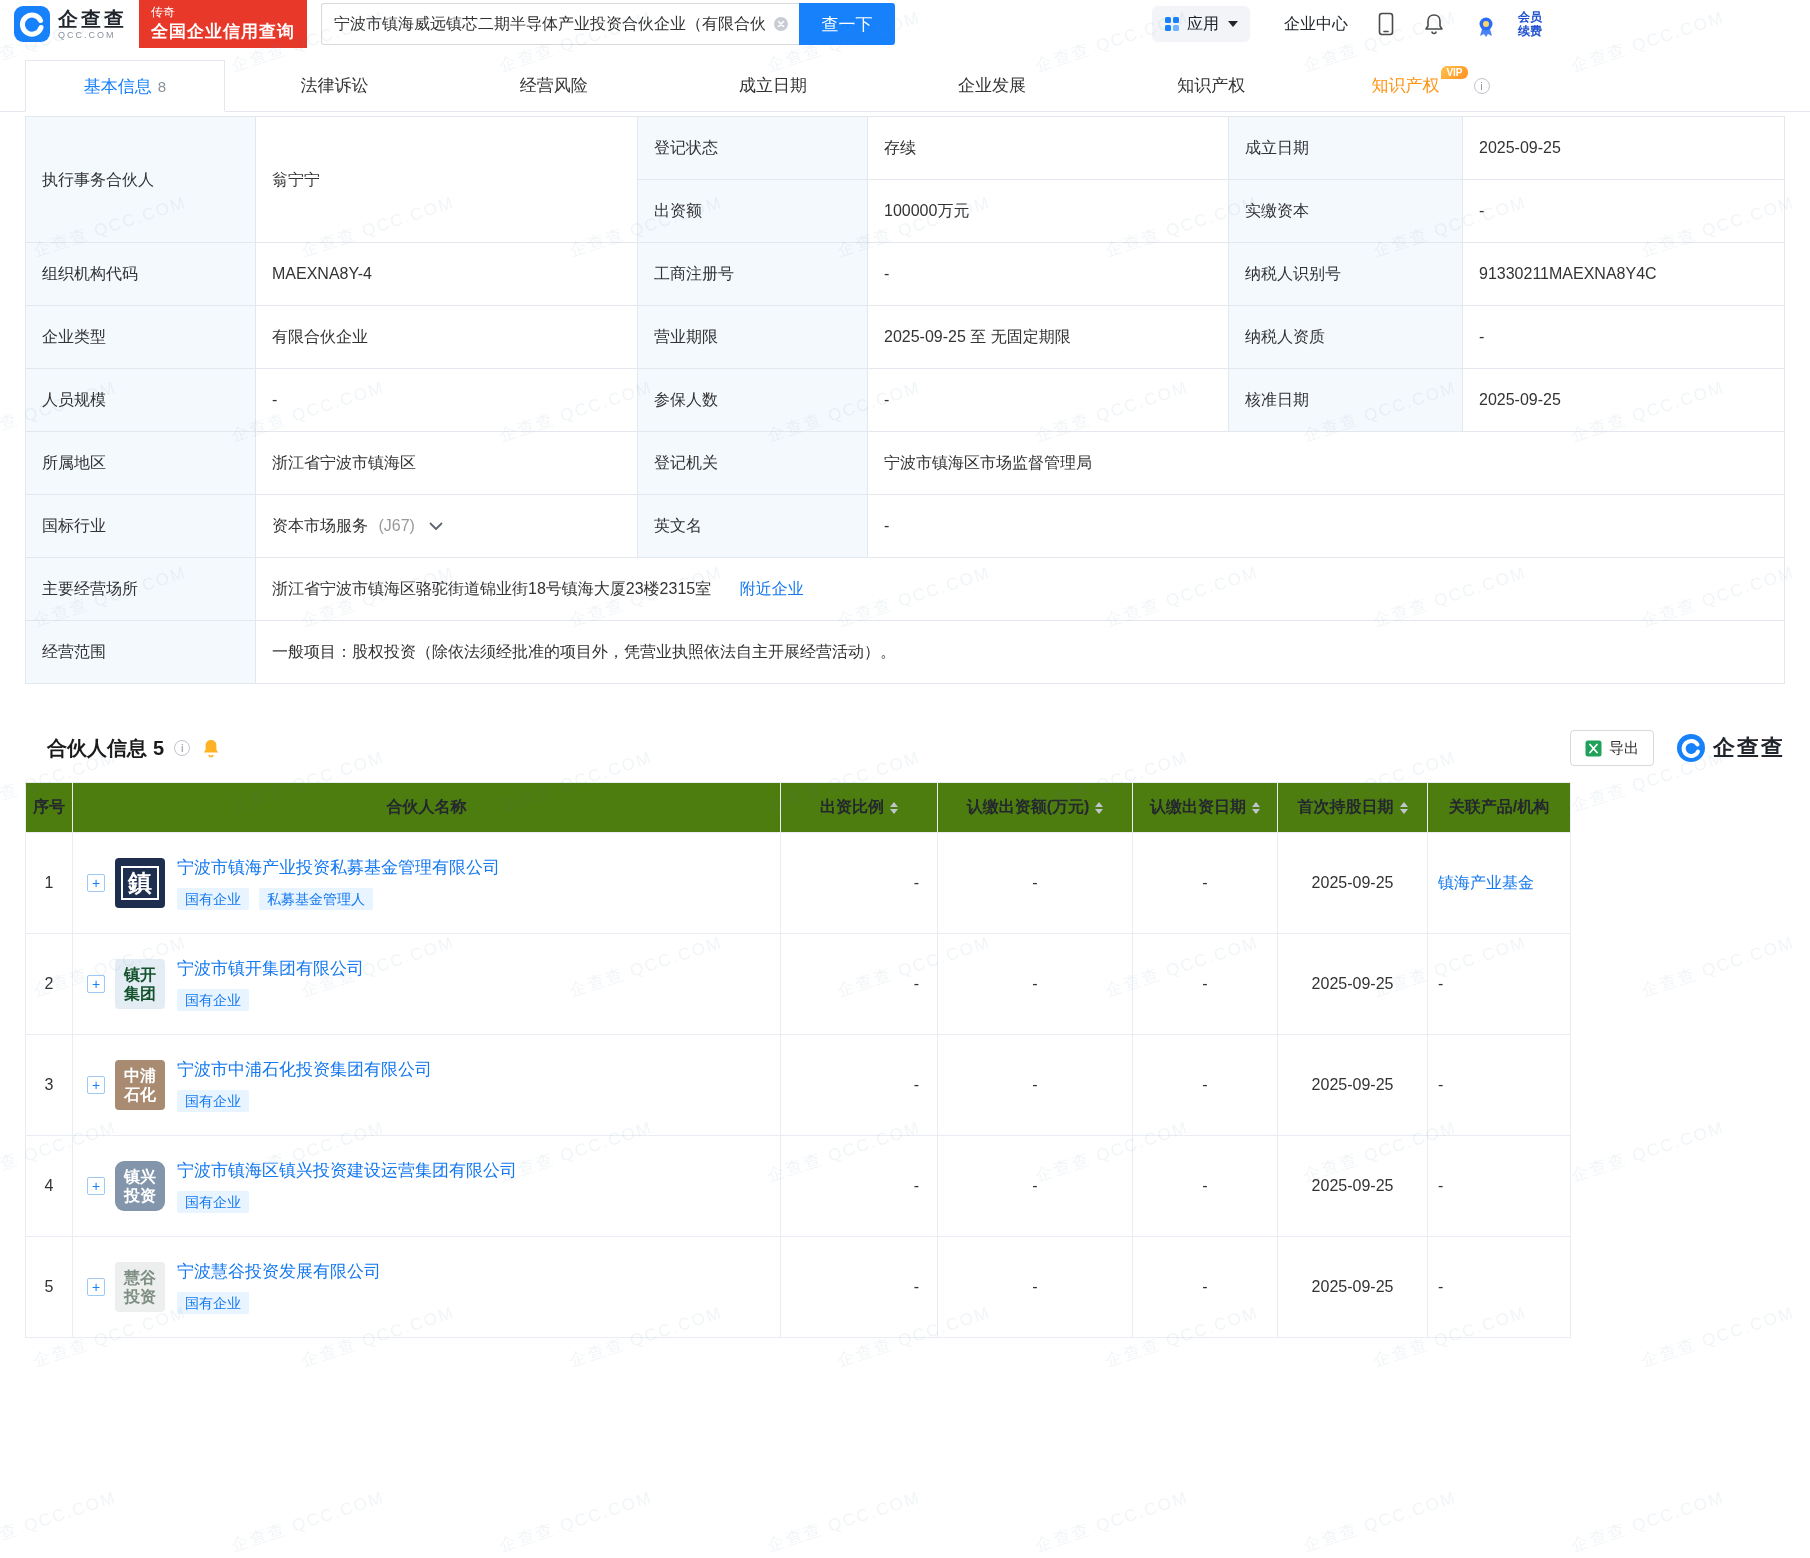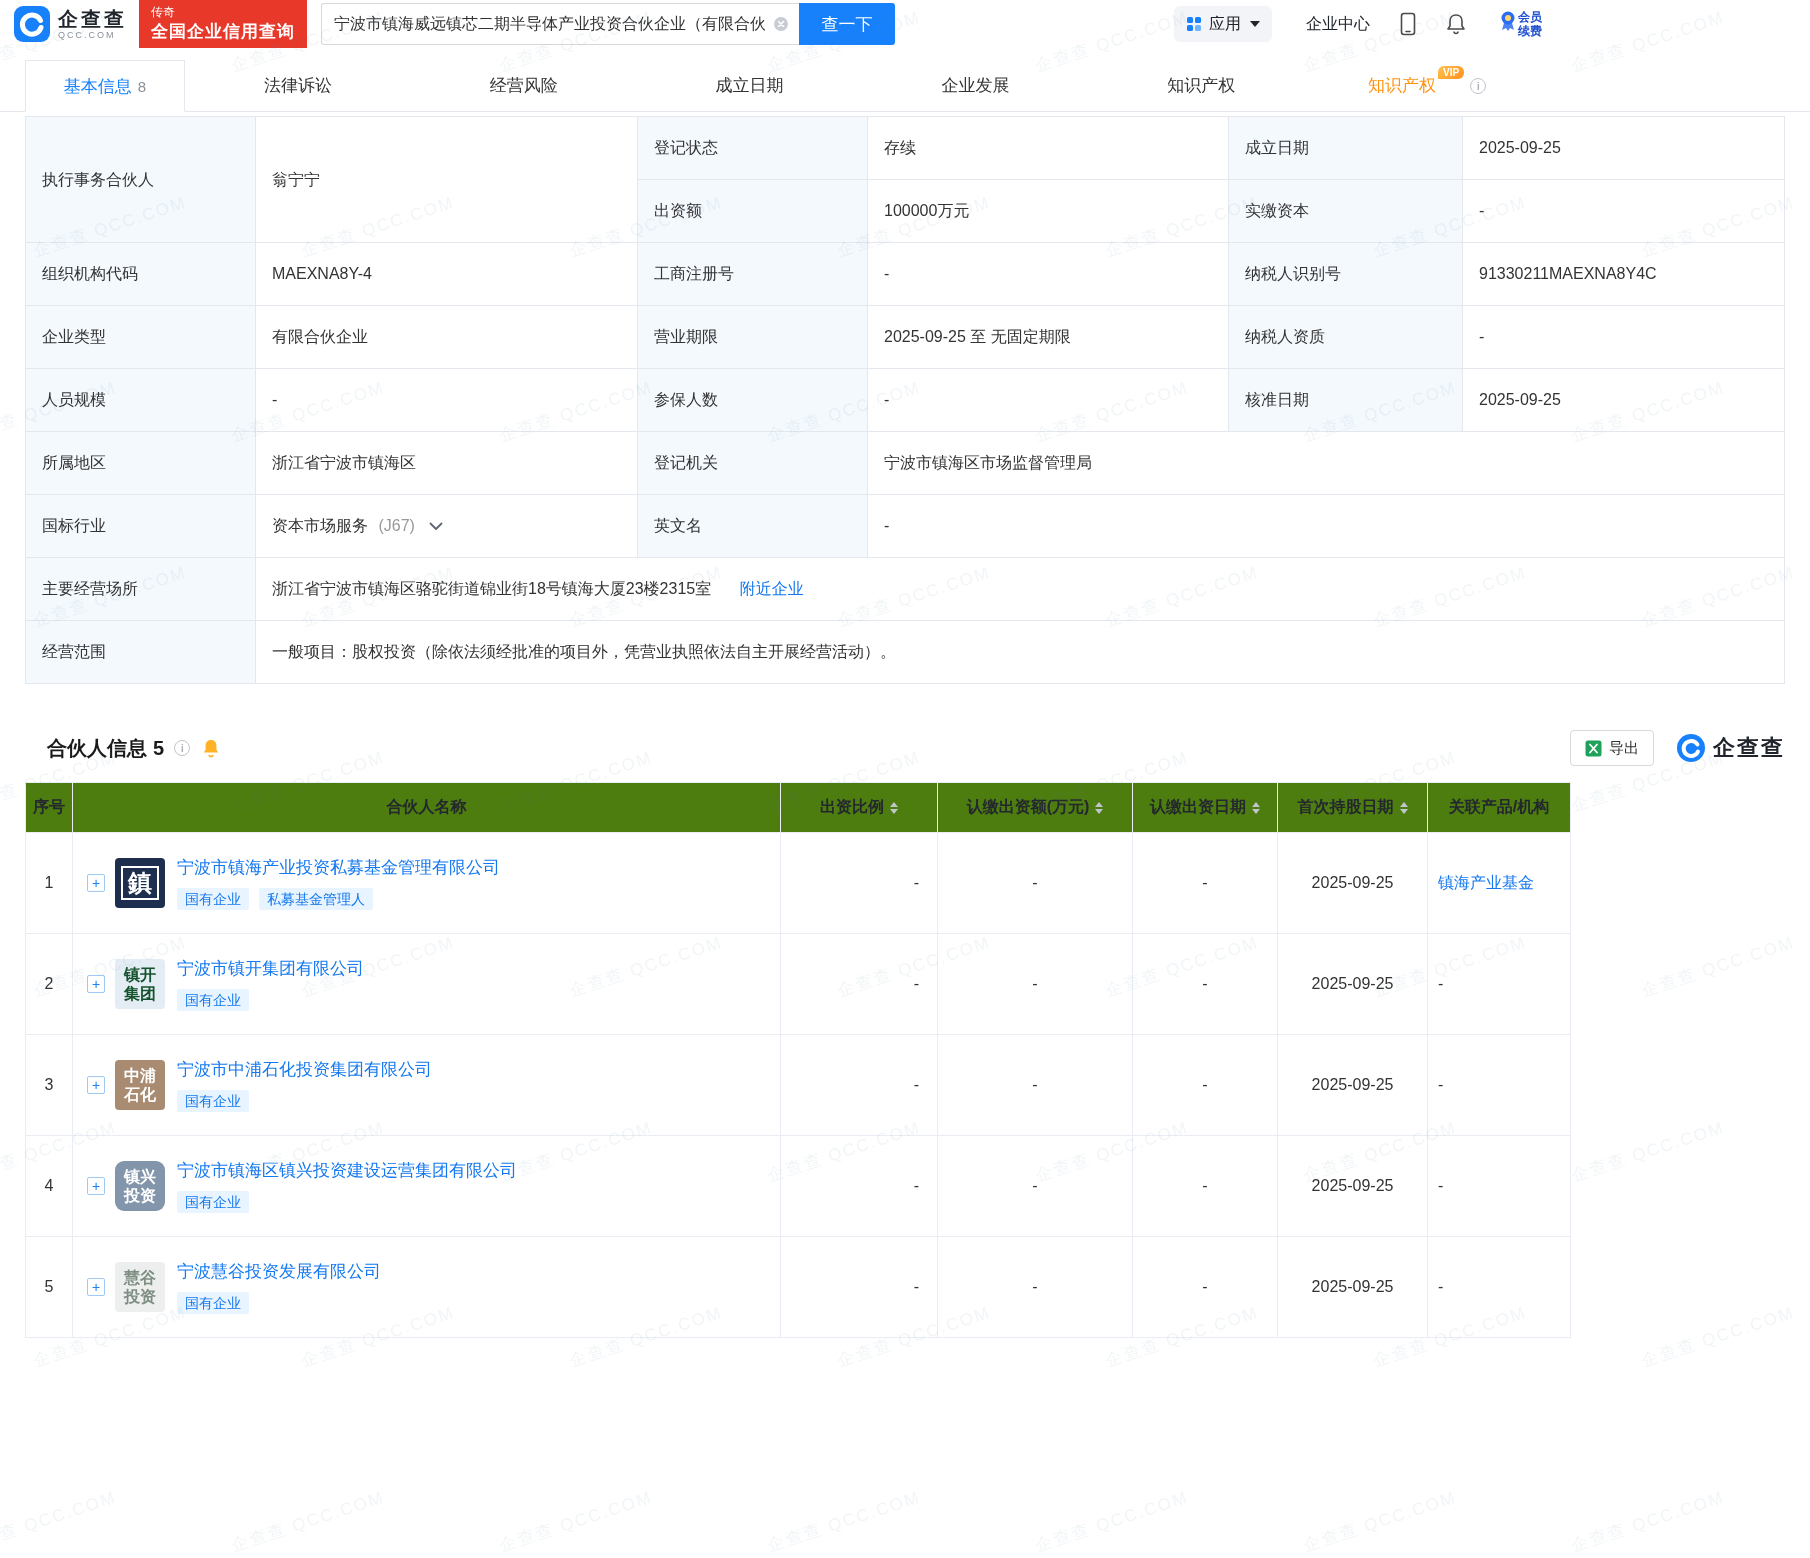--- a/index.html
+++ b/index.html
@@ -21,27 +21,27 @@
   .search-wrap { display:flex; margin-left:14px; }
   .search-input { width:478px; height:42px; border:1px solid #d9d9d9; border-right:none; border-radius:3px 0 0 3px; display:flex; align-items:center; padding:0 10px 0 12px; background:#fff; }
   .search-input input { border:none; outline:none; flex:1; font-size:16px; color:#333; font-family:inherit; background:transparent; min-width:0; }
   .clear-btn { flex:none; margin-left:8px; cursor:pointer; display:flex; }
   .search-btn { width:96px; height:42px; background:#1781fc; color:#fff; font-size:17px; border:none; border-radius:0 3px 3px 0; cursor:pointer; font-family:inherit; }
   .top-right { margin-left:auto; display:flex; align-items:center; padding-right:268px; }
   .apps-btn { display:flex; align-items:center; gap:7px; background:#f2f4f7; border-radius:6px; height:36px; padding:0 12px; cursor:pointer; font-size:16px; color:#20242b; }
   .caret { width:0; height:0; border-left:5px solid transparent; border-right:5px solid transparent; border-top:6px solid #20242b; margin-left:2px; }
   .ent-center { margin-left:34px; font-size:16px; color:#20242b; cursor:pointer; }
   .icon-btn { margin-left:30px; cursor:pointer; display:flex; }
-  .member { margin-left:32px; display:flex; align-items:flex-start; gap:0; cursor:pointer; }
+  .member { margin-left:32px; display:flex; align-items:flex-end; gap:22px; cursor:pointer; }
   .member-text { font-size:12px; color:#1e4fd0; line-height:14px; font-weight:600; }
 
   
   .tabs { display:flex; align-items:stretch; height:52px; margin-top:12px; border-bottom:1px solid #e4e7ed; padding-left:25px; padding-right:270px; }
   .tab { flex:1; display:flex; align-items:center; justify-content:center; font-size:17px; color:#333; cursor:pointer; gap:6px; }
-  .tab.active { flex:none; width:160px; border:1px solid #e4e7ed; border-bottom:1px solid #fff; margin-bottom:-1px; color:#1781fc; background:#fff; font-weight:500; }
+  .tab.active { flex:none; width:200px; border:1px solid #e4e7ed; border-bottom:1px solid #fff; margin-bottom:-1px; color:#1781fc; background:#fff; font-weight:500; }
   .tab .count { color:#8a919c; font-size:15px; }
   .tab.history { color:#ff9211; }
   .vip-badge { background:linear-gradient(135deg,#ffc24d,#ff8f1f); color:#fff; font-size:10px; font-weight:700; padding:1px 5px; border-radius:6px 6px 6px 0; align-self:flex-start; margin-top:6px; margin-left:-4px; }
   .i-icon { width:16px; height:16px; border:1px solid #c0c4cc; border-radius:50%; color:#909399; font-size:11px; display:inline-flex; align-items:center; justify-content:center; flex:none; background:#fff; }
 
   
   .info-table { width:1760px; margin:4px 0 0 25px; border-collapse:collapse; table-layout:fixed; }
   .info-table td { border:1px solid #e4e7ed; font-size:16px; padding:10px 16px; height:63px; line-height:1.6; vertical-align:middle; }
   .info-table td.lbl { background:#f4f9fe; color:#333; }
   .code-gray { color:#999; margin-left:6px; }

